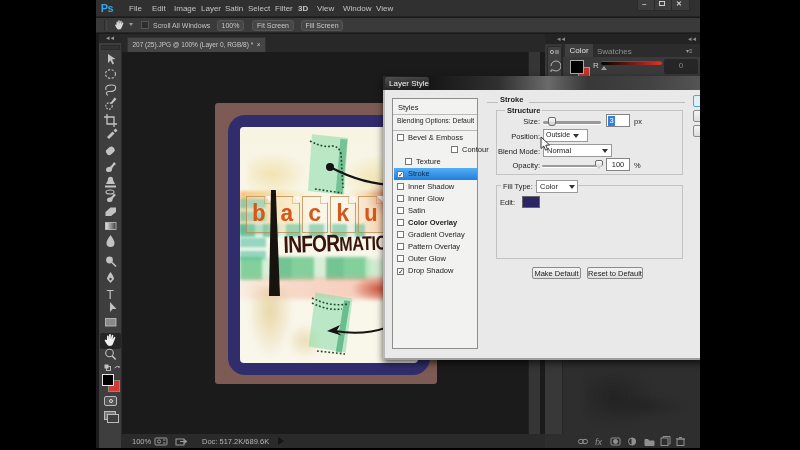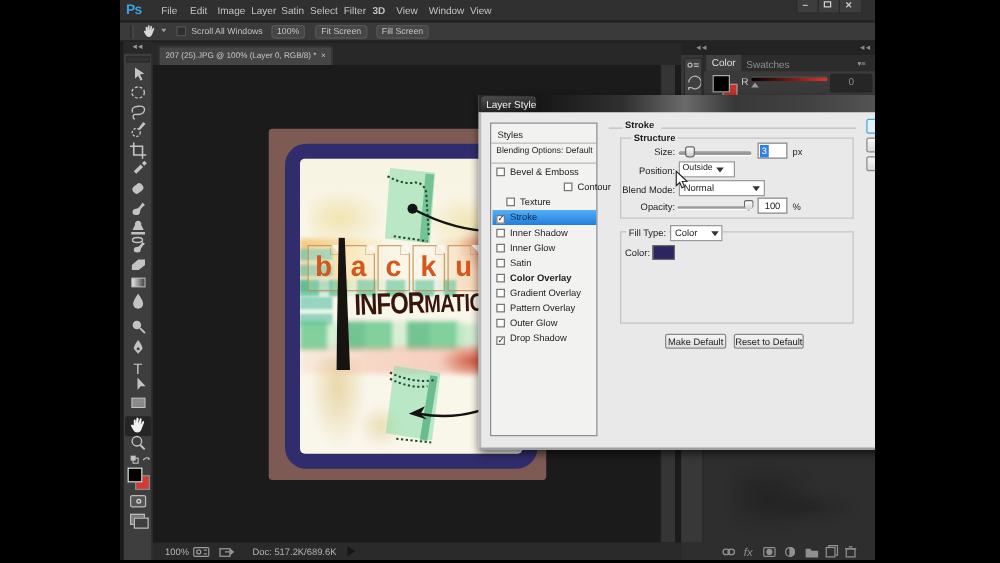--- a/index.html
+++ b/index.html
@@ -320,21 +320,21 @@
     <div class="abs" style="left:159px;top:88.5px;width:60px;height:2.5px;background:#9a9a9a;border-radius:2px;box-shadow:0 1px 0 #fff;"></div>
     <div class="abs" style="left:212px;top:83.5px;width:8px;height:9px;background:linear-gradient(180deg,#fdfdfd,#cfcfcf);border:1px solid #6a6a6a;border-radius:2px 2px 4px 4px;clip-path:polygon(0 0,100% 0,100% 60%,50% 100%,0 60%);"></div>
     <div class="abs" style="left:223px;top:82px;width:24px;height:13px;background:#fff;border:1px solid #848484;color:#1c1c1c;text-align:center;line-height:12px;">100</div>
     <div class="abs" style="left:251px;top:85px;">%</div>
 
     <div class="abs" style="left:113px;top:109px;width:187px;height:74px;border:1px solid #c3c3c3;"></div>
     <div class="abs" style="left:118px;top:106px;background:#e9e9e9;padding:0 2px;">Fill Type:</div>
     <div class="abs" style="left:153px;top:103.5px;width:42px;height:13px;background:#fff;border:1px solid #9a9a9a;"></div>
     <div class="abs" style="left:157px;top:106px;">Color</div>
     <div class="abs" style="left:186px;top:109px;width:0;height:0;border-left:3.5px solid transparent;border-right:3.5px solid transparent;border-top:4px solid #333;"></div>
-    <div class="abs" style="left:117px;top:122px;">Color:</div>
+    <div class="abs" style="left:117px;top:122px;">Edit:</div>
     <div class="abs" style="left:139px;top:119.5px;width:18px;height:12px;background:#2b2663;border:1px solid #666;"></div>
 
     <div class="abs btn" style="left:149px;top:191px;width:49px;height:12px;">Make Default</div>
     <div class="abs btn" style="left:204px;top:191px;width:56px;height:12px;">Reset to Default</div>
 
     <div class="abs" style="left:310px;top:19px;width:19px;height:12px;background:#dff0fa;border:1.5px solid #49a8d8;border-radius:2px;"></div>
     <div class="abs" style="left:310px;top:34px;width:19px;height:12px;background:linear-gradient(180deg,#f5f5f5,#dcdcdc);border:1px solid #8a8a8a;border-radius:2px;"></div>
     <div class="abs" style="left:310px;top:49px;width:19px;height:12px;background:linear-gradient(180deg,#f5f5f5,#dcdcdc);border:1px solid #8a8a8a;border-radius:2px;"></div>
 
     <svg class="abs" style="left:157px;top:60px;" width="12" height="16" viewBox="0 0 12 16">

